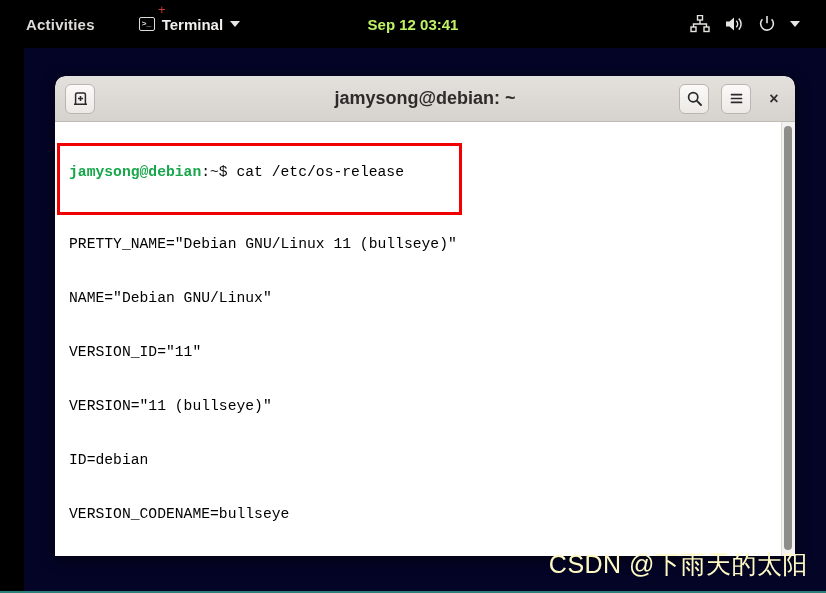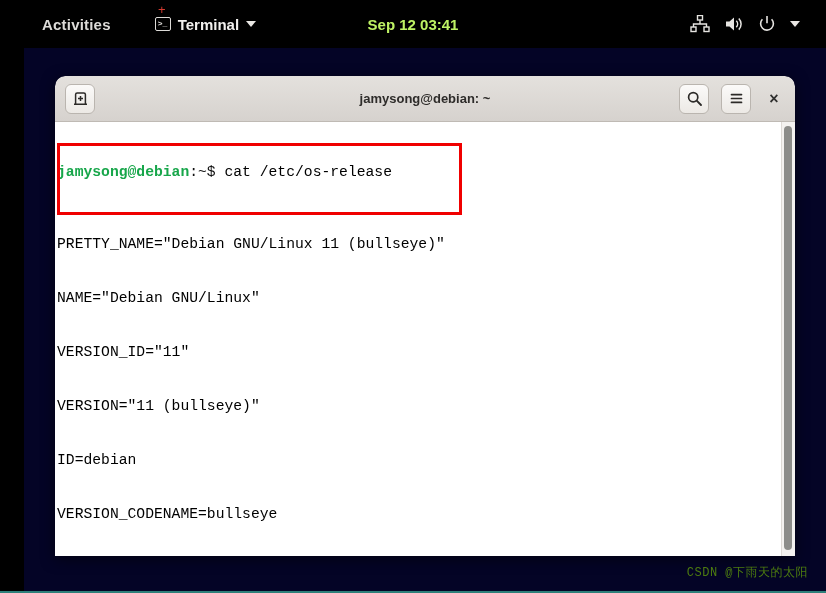--- a/index.html
+++ b/index.html
@@ -45,21 +45,21 @@
     top: 0;
     width: 826px;
     height: 48px;
     background: #000000;
     color: #e6e4e1;
     display: flex;
     align-items: center;
     font-size: 15px;
   }
   #activities {
-    margin-left: 42px;
+    margin-left: 26px;
     font-weight: bold;
     letter-spacing: .2px;
     color: #dddbd8;
   }
   #app-menu {
     margin-left: 44px;
     display: flex;
     align-items: center;
     gap: 7px;
     font-weight: bold;
@@ -131,21 +131,21 @@
     border-radius: 10px 10px 0 0;
     display: flex;
     align-items: center;
     position: relative;
     box-sizing: border-box;
   }
   #win-title {
     position: absolute;
     left: 0; right: 0;
     text-align: center;
-    font-size: 13px;
+    font-size: 18px;
     font-weight: bold;
     color: #2e2c2a;
     pointer-events: none;
   }
   .tb-btn {
     width: 30px;
     height: 30px;
     border-radius: 6px;
     background: linear-gradient(to bottom, #fbfaf9, #ece9e5);
     border: 1px solid #bab5af;
@@ -184,21 +184,21 @@
   #term-text {
     position: absolute;
     left: 2px;
     top: 5px;
     font-family: "Liberation Mono", monospace;
     font-size: 14.7px;
     line-height: 18px;
     color: #000000;
     white-space: pre;
   }
-  .ln { height: 18px; }
+  .ln { height: 18px; padding-left: 12px; }
   .host { color: #17a64a; font-weight: bold; }
   .pth  { color: #111111; }
   #redbox {
     position: absolute;
     left: 0px;
     top: 16px;
     width: 405px;
     height: 72px;
     border: 3px solid #f00000;
     box-sizing: border-box;
@@ -223,24 +223,24 @@
     height: 424px;
     background: #8d8d8a;
     border-radius: 4px;
   }
 
   
   #watermark {
     position: absolute;
     right: 18px;
     bottom: 12px;
-    color: #4d7c0f;
-    font-size: 12px;
+    color: #fef9c3;
+    font-size: 25px;
     letter-spacing: .5px;
-    font-family: Liberation Mono, monospace;
+    font-family: Liberation Sans, sans-serif;
   }
 </style>
 </head>
 <body>
 
 <div id="screen">
 
   <div id="desktop"></div>
 
   <div id="topbar">

